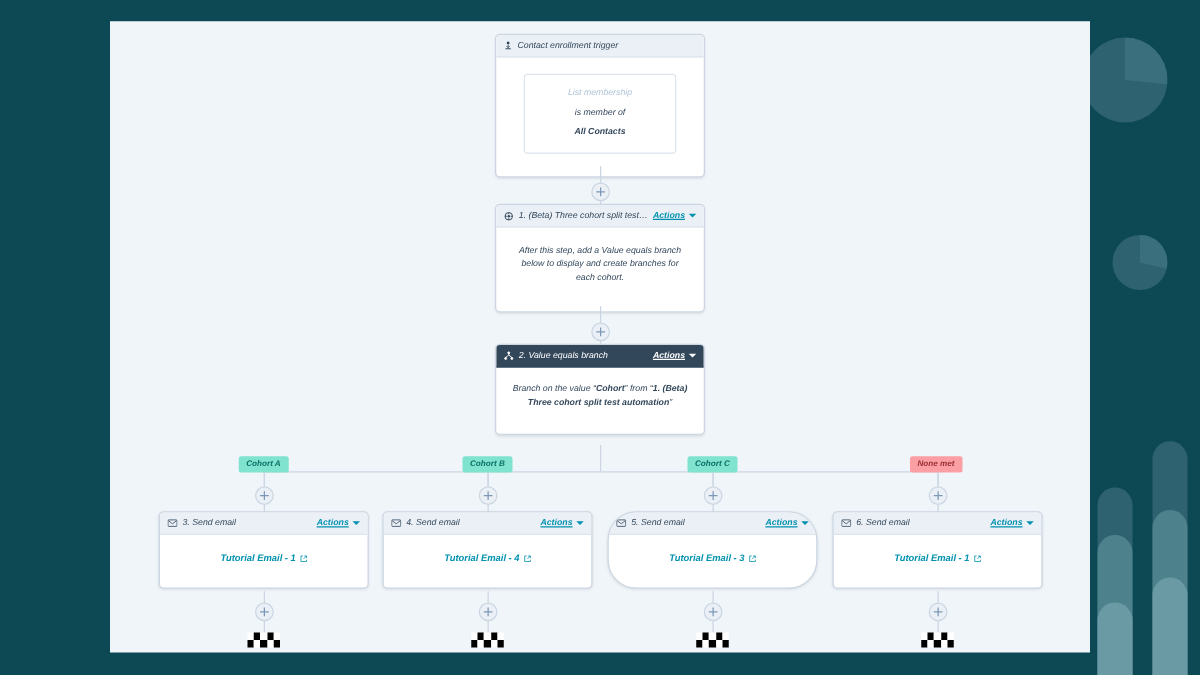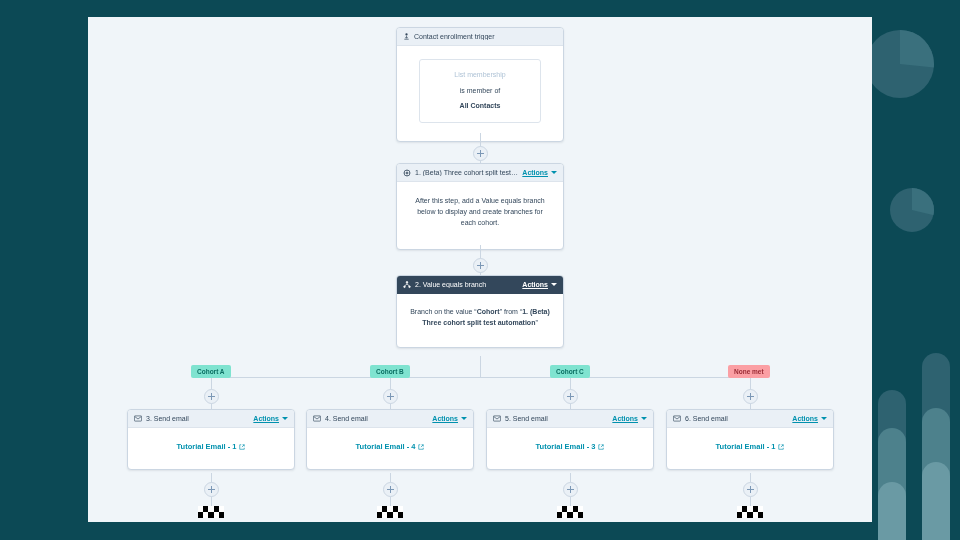--- a/index.html
+++ b/index.html
@@ -29,20 +29,21 @@
   .deco-bar.lighter { background: #4D818C; }
   .deco-bar.lightest { background: #6A9AA4; }
 
   
   .canvas {
     position: absolute;
     left: 88px; top: 17px;
     width: 784px; height: 505px;
     background: #F0F5F9;
     overflow: hidden;
+    font-style: italic;
   }
 
   .flow { position: absolute; inset: 0; }
 
   
   .vline { position: absolute; width: 1px; background: #CBD6E2; }
   .hline { position: absolute; height: 1px; background: #CBD6E2; }
 
   
   .plus-btn {
@@ -344,21 +345,21 @@
           <div class="sq w"></div>
           <div class="sq b"></div>
         </div>
   </div>
 
   <div class="badge cohort" style="left:462px; top:348px;">
         <span>Cohort C</span>
       </div>
   <div class="vline" style="left:482px; top:361px; height:36px;"></div>
   <div class="plus-btn" style="left:474.5px; top:371.5px;"></div>
-  <div class="card" style="left:398px; top:392px; width:168px;">
+  <div class="card" style="left:398px; top:392px; width:168px;border-radius:23px;">
     <div class="card-header">
       <span class="hdr-icon">
         <svg width="8" height="7" viewBox="0 0 16 12" fill="none" stroke="#33475B" stroke-width="1.3">
           <rect x="0.8" y="0.8" width="14.4" height="10.4" rx="1.2"></rect>
           <path d="M1.6 2.2 L8 7 L14.4 2.2"></path>
         </svg>
       </span>
       <span class="hdr-title">5. Send email</span>
       <span class="actions">
         <span class="lbl">Actions</span>

